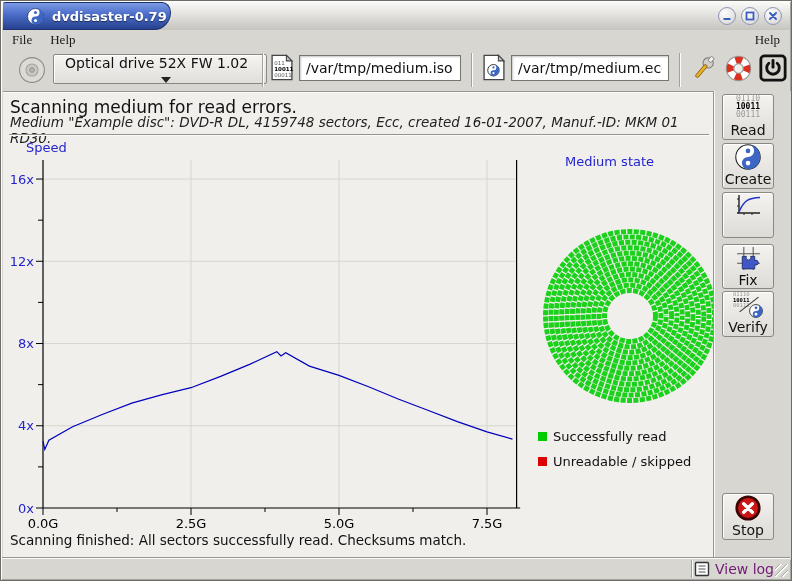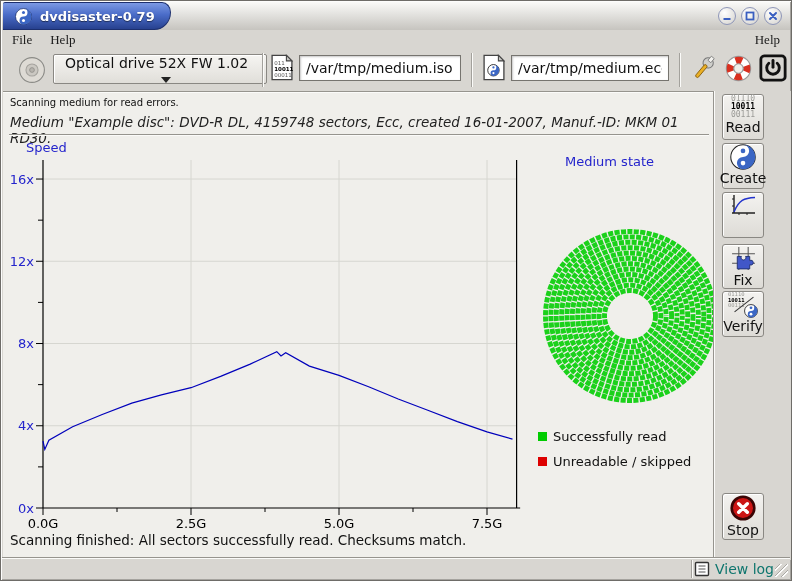--- a/index.html
+++ b/index.html
@@ -10,21 +10,21 @@
     background:#d8d6d1; border:1px solid #6e6c68;
     box-shadow: inset 1px 1px 0 #fdfdfc, inset -1px -1px 0 #a5a39e;
   }
   
   .titlebar { position:absolute; left:1px; top:1px; right:1px; height:28px;
     background:linear-gradient(180deg,#fafaf8,#c6c4bf); }
   .title-tab { position:absolute; left:1px; top:0; width:168px; height:28px;
     background:linear-gradient(180deg,#7b99e4 0%,#4a6cc8 45%,#27418f 100%);
     border:1px solid #1c2f6e; border-left:none;
     border-radius:3px 14px 26px 0 / 3px 16px 28px 0;
-    display:flex; align-items:center; gap:8px; padding-left:12px; }
+    display:flex; align-items:center; gap:8px; padding-left:24px; }
   .title-text { color:#fff; font-weight:bold; font-size:13px; text-shadow:0 1px 1px rgba(0,0,0,.5); }
   .win-btn { position:absolute; top:5px; width:18px; height:18px; border-radius:50%;
     background:radial-gradient(circle at 35% 30%,#ffffff,#d4d2cd);
     border:1px solid #8e96b8; display:flex; align-items:center; justify-content:center; }
   .win-btn svg { display:block; }
   
   .menubar { position:absolute; left:2px; top:29px; right:2px; height:19px; display:flex; align-items:center; font-size:13px; color:#1a1a1a; }
   .menu-item { padding:1px 9px;font-family:Liberation Serif, serif; }
   .menu-spacer { flex:1; }
   
@@ -39,50 +39,50 @@
   .combo .combo-label { margin-right:10px; }
   .combo .combo-div { width:1px; align-self:stretch; margin:3px 0; background:#a5a39e; box-shadow:1px 0 0 #fff; }
   .combo .arrow { width:0; height:0; margin-left:9px;
     border-left:5px solid transparent; border-right:5px solid transparent; border-top:6px solid #222; }
   .tb-input { height:26px; background:#fff; border:1px solid #76746f;
     box-shadow: inset 1px 1px 2px rgba(0,0,0,.22);
     font-family:"DejaVu Sans", sans-serif; font-size:14px; color:#111; padding:2px 6px; }
   
   .main { position:absolute; left:2px; top:90px; width:712px; height:469px;
     background:#f0efeb; border-top:1px solid #96948e; box-shadow: inset 0 1px 0 #fbfbf9; }
-  .status-line1 { position:absolute; left:7px; top:5px; font-size:10px; color:#111; }
+  .status-line1 { position:absolute; left:7px; top:5px; font-size:17px; color:#111; }
   .status-line2 { position:absolute; left:7px; top:22px; font-size:13.5px; font-style:italic; color:#222; }
   .hsep { position:absolute; left:6px; right:6px; top:42px; height:2px;
     border-top:1px solid #96948e; border-bottom:1px solid #fbfbf9; }
   .plot-title { position:absolute; font-size:13px; color:#2424cc; }
   .finished-line { position:absolute; left:7px; top:440px; font-size:13.5px; color:#111; }
   .legend { position:absolute; left:535px; top:332px; }
   .legend-row { display:flex; align-items:center; height:25px; gap:6px; }
   .legend-swatch { width:9px; height:9px; }
   .legend-label { font-size:13px; color:#111; }
   
   .sidebar { position:absolute; right:0; top:90px; width:78px; height:469px;
     border-left:1px solid #96948e; box-shadow: inset 1px 0 0 #fbfbf9; background:#d8d6d1; }
-  .side-btn { position:absolute; left:8px; width:42px; height:46px;
+  .side-btn { position:absolute; left:8px; width:52px; height:46px;
     background:linear-gradient(180deg,#f4f3f0,#dddbd6);
     border:1px solid #8a8883; border-radius:3px; box-shadow: inset 1px 1px 0 #ffffff;
-    display:flex; flex-direction:column; align-items:center; justify-content:flex-start; padding-bottom:1px; }
+    display:flex; flex-direction:column; align-items:center; justify-content:space-between; padding-bottom:1px; }
   .side-btn .blabel { font-size:14px; color:#111; line-height:16px; }
   .bin-icon { font-family:"DejaVu Sans Mono", monospace; font-size:8px; line-height:8px; text-align:center; }
   .bin-icon .dim { color:#9a9a96; } .bin-icon .hot { color:#000; font-weight:bold; }
   .verify-ico { position:relative; width:30px; height:26px; }
   .verify-ico .vb { position:absolute; left:0; top:0; font-size:6px; line-height:5.5px; }
   .verify-ico .slash { position:absolute; left:4px; top:12px; width:24px; height:1px; background:#333; transform:rotate(-38deg); }
   .verify-ico svg { position:absolute; right:0; bottom:0; }
   
   .statusbar { position:absolute; left:1px; right:1px; bottom:1px; height:21px; background:#d8d6d1;
     border-top:1px solid #fbfbf9; box-shadow:0 -1px 0 #96948e; }
   .sb-sep { position:absolute; right:97px; top:1px; bottom:1px; width:2px;
     border-left:1px solid #a3a19c; border-right:1px solid #fbfbf9; }
-  .viewlog { position:absolute; right:16px; top:0; height:20px; display:flex; align-items:center; gap:5px; font-size:14px; color:#0f766e; }
+  .viewlog { position:absolute; right:16px; top:0; height:20px; display:flex; align-items:center; gap:5px; font-size:14px; color:#701a75; }
   .grip { position:absolute; right:2px; bottom:2px; width:13px; height:13px;
     background:repeating-linear-gradient(135deg,transparent 0 3px,#aaa8a3 3px 4px,#fdfdfc 4px 5px); }
   svg { display:block; }
   text { font-family:"DejaVu Sans", sans-serif; }
 </style>
 </head>
 <body>
 
 <div class="window">
 

